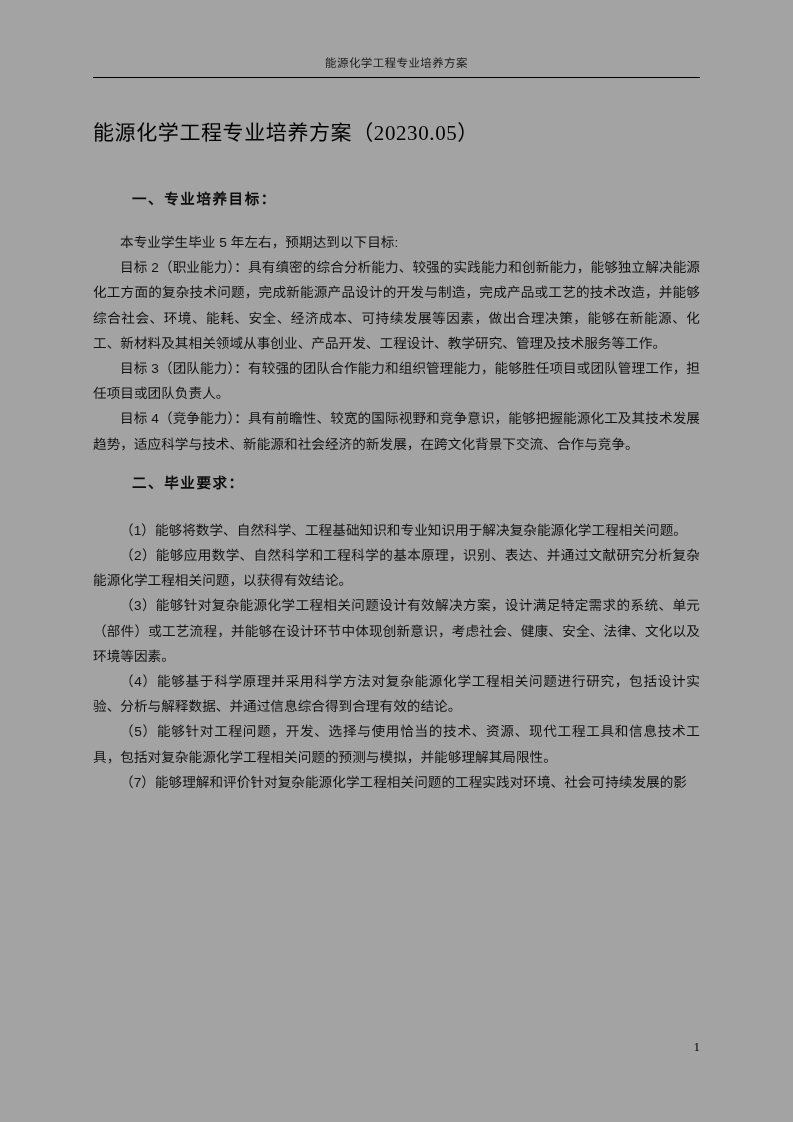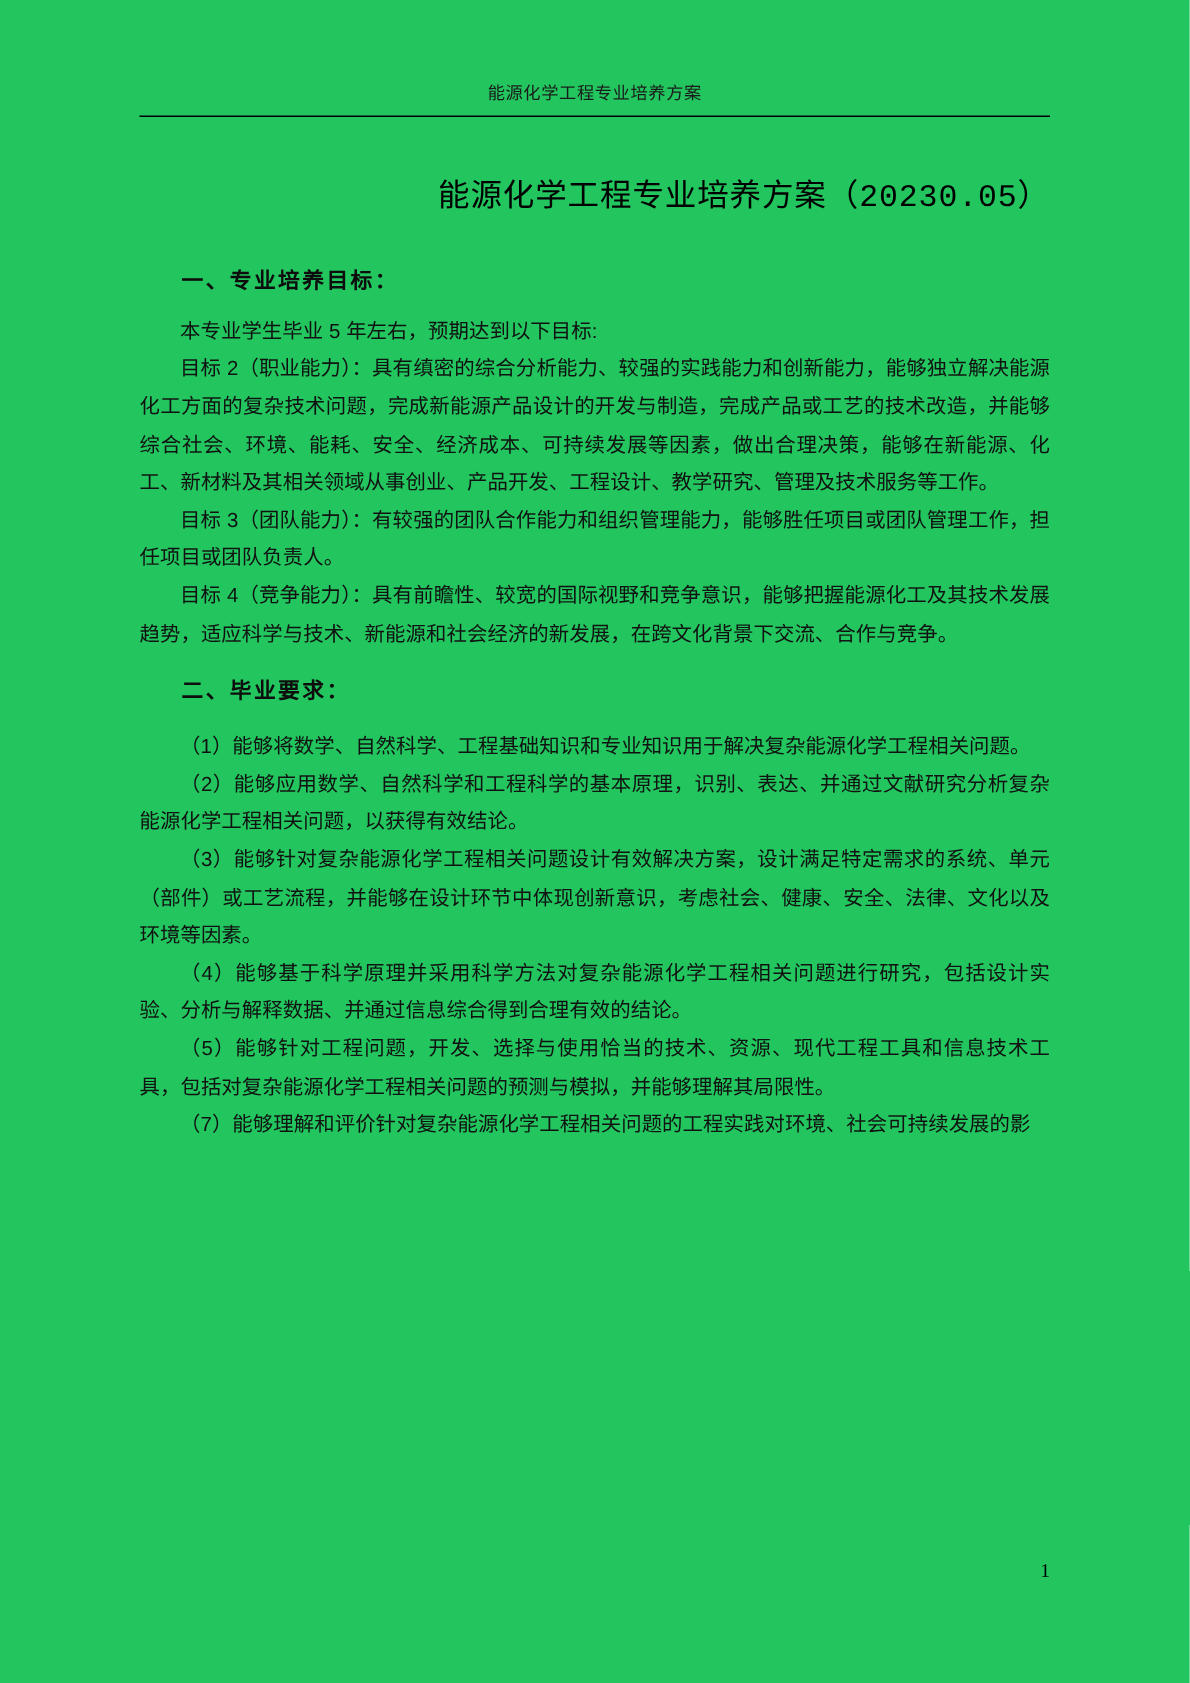--- a/index.html
+++ b/index.html
@@ -14,21 +14,21 @@
     position: relative;
     overflow: hidden;
     font-family: "Liberation Sans", "DejaVu Sans", sans-serif;
     color: #000000;
     -webkit-font-smoothing: antialiased;
   }
 
   .page {
     position: absolute;
     inset: 0;
-    background: #22c55e;
+    background: #a3a3a3;
   }
 
   
   .header-zone {
     position: absolute;
     left: 93px;
     top: 55px;
     width: 607px;
   }
   .header-text {
@@ -46,22 +46,22 @@
     width: 100%;
     height: 0;
   }
 
   
   .doc-title {
     position: absolute;
     left: 93px;
     top: 118px;
     width: 607px;
-    text-align: right;
-    font-family: Liberation Mono, monospace;
+    text-align: left;
+    font-family: Liberation Serif, serif;
     font-size: 21px;
     line-height: 30px;
     letter-spacing: 0.6px;
     color: #000000;
     white-space: nowrap;
   }
 
   
   .content {
     position: absolute;
@@ -70,21 +70,21 @@
     width: 607px;
   }
 
   .section-heading {
     font-family: "Liberation Serif", "DejaVu Serif", serif;
     font-size: 14.5px;
     line-height: 26px;
     letter-spacing: 1.6px;
     text-indent: 28px;
     color: #0d0d0d;
-    margin: 0;
+    margin: 11px;
   }
   .section-heading.second {
     margin-top: 13px;
   }
 
   .gap-after-heading { height: 11px; }
   .gap-small { height: 7px; }
 
   p.body {
     margin: 0;

